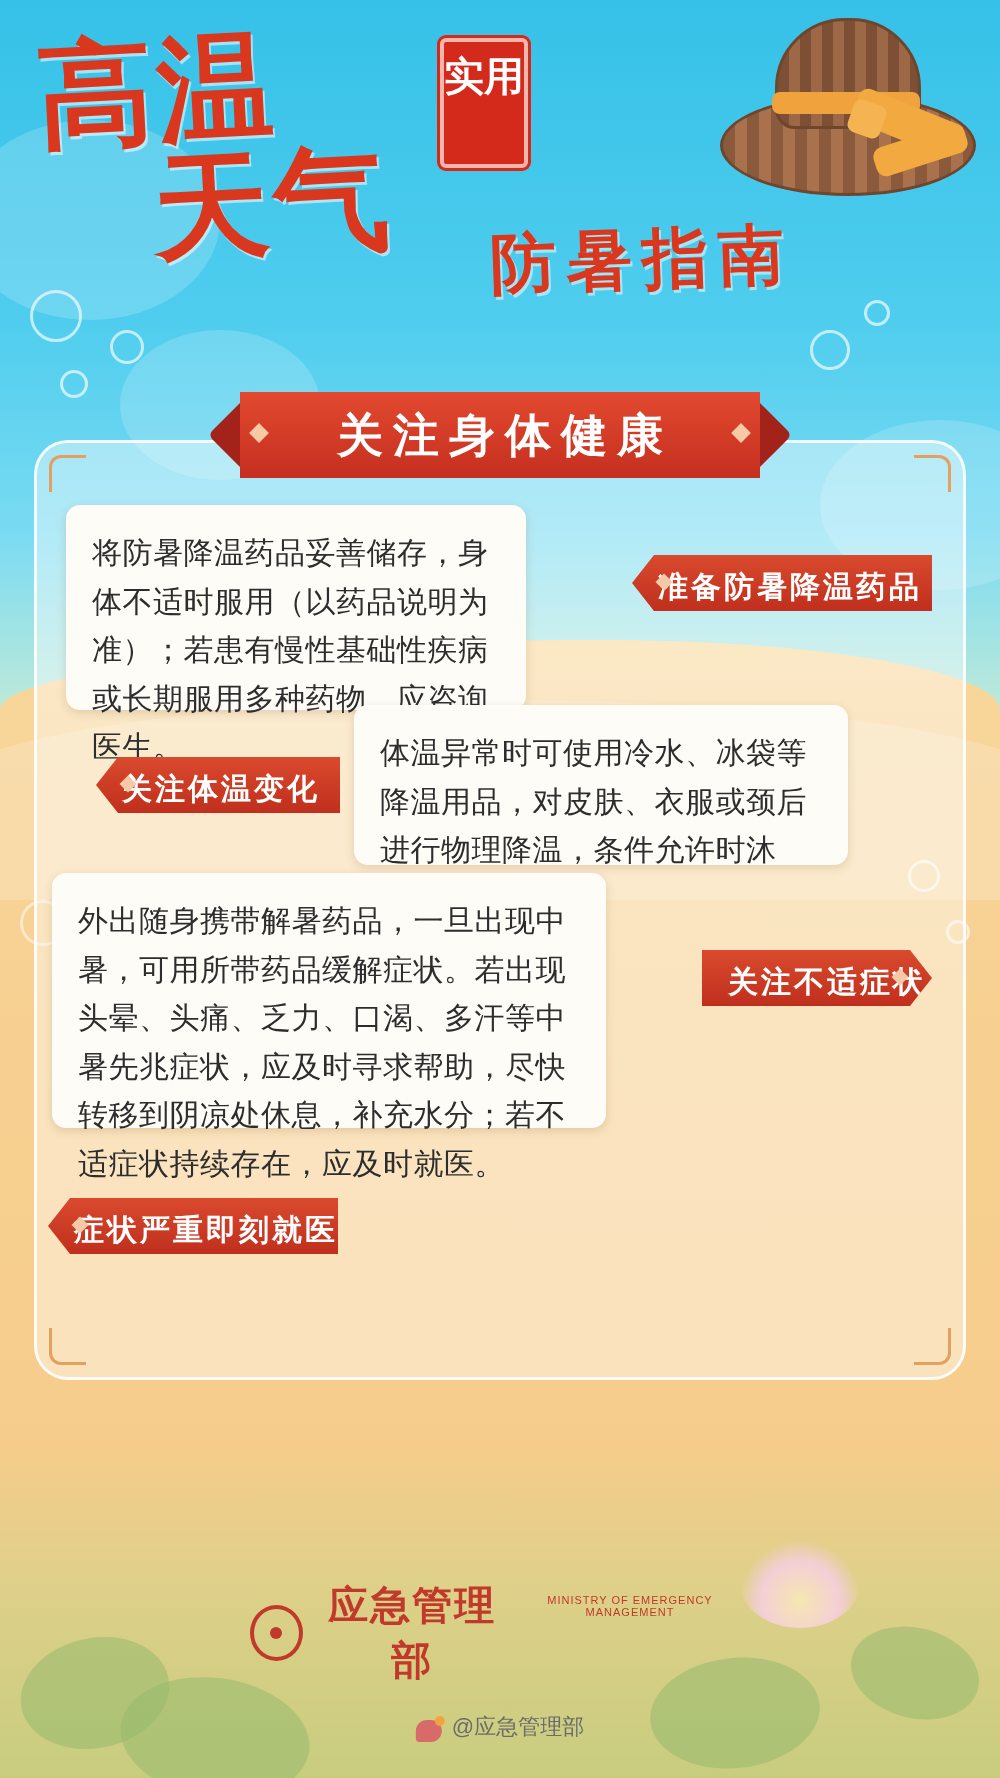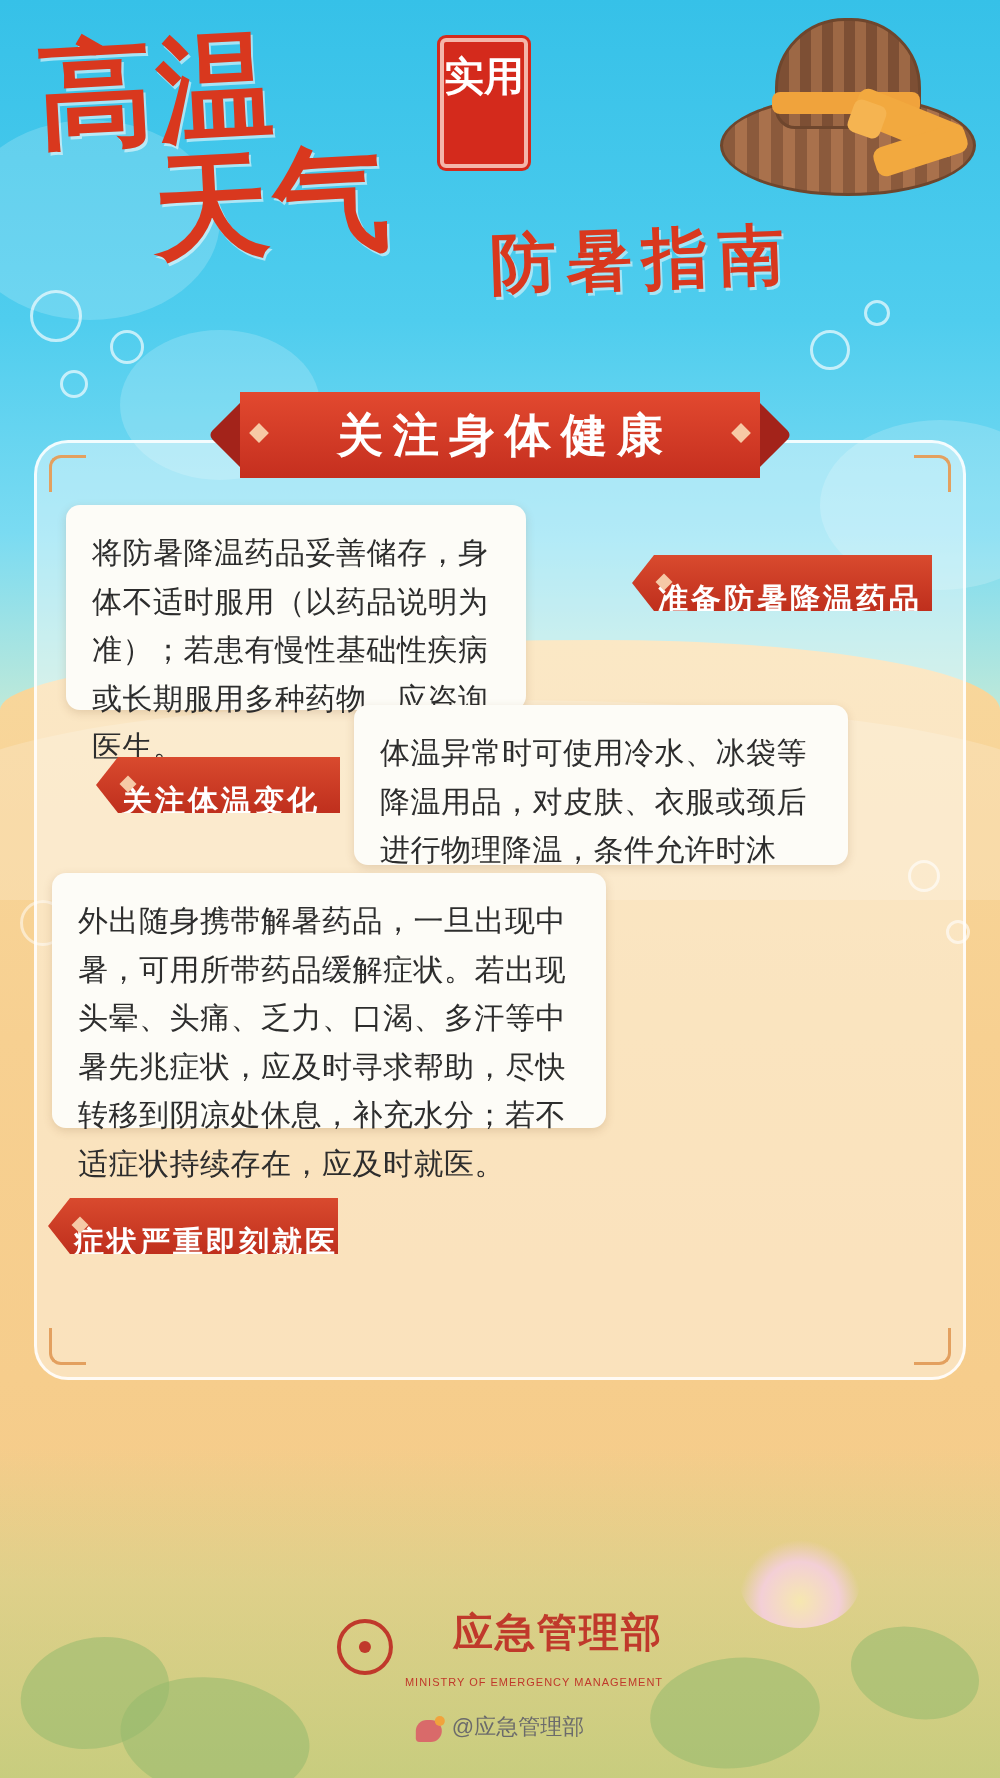--- a/index.html
+++ b/index.html
@@ -267,21 +267,21 @@
   .tag {
     position: absolute;
     height: 56px;
     background: linear-gradient(180deg, #d94a2e 0%, #bf2f1d 100%);
     color: #ffffff;
     font-family: "DejaVu Serif", "Liberation Serif", serif;
     font-weight: bold;
     font-size: 30px;
     letter-spacing: 3px;
     line-height: 56px;
-    padding: 16px 26px;
+    padding: 4px 26px;
     box-sizing: border-box;
     white-space: nowrap;
   }
   .tag .dot {
     position: absolute;
     top: 21px;
     width: 12px;
     height: 12px;
     background: #f6c9a6;
     transform: rotate(45deg);
@@ -354,21 +354,21 @@
     font-size: 40px;
     letter-spacing: 2px;
     color: #c0392b;
   }
   .logo-text-en {
     font-size: 11px;
     letter-spacing: 1px;
     color: #c0392b;
     margin-top: 16px;
   }
-  .logo-stack { display: flex; flex-direction: column; align-items: flex-end; }
+  .logo-stack { display: flex; flex-direction: row; align-items: flex-start; }
   .weibo-row {
     position: absolute;
     left: 50%;
     bottom: 36px;
     transform: translateX(-50%);
     display: flex;
     align-items: flex-end;
     gap: 10px;
     color: #6b6b6b;
     font-size: 22px;
@@ -453,20 +453,24 @@
     <span>准备防暑降温药品</span>
   </div>
 
   <div class="card" id="card2">体温异常时可使用冷水、冰袋等降温用品，对皮肤、衣服或颈后进行物理降温，条件允许时沐浴、冲凉。</div>
   <div class="tag tag-left" id="tag2">
     <span class="dot" style="left:26px;"></span>
     <span>关注体温变化</span>
   </div>
 
   <div class="card" id="card3">外出随身携带解暑药品，一旦出现中暑，可用所带药品缓解症状。若出现头晕、头痛、乏力、口渴、多汗等中暑先兆症状，应及时寻求帮助，尽快转移到阴凉处休息，补充水分；若不适症状持续存在，应及时就医。</div>
+  <div class="tag tag-right" id="tag3">
+    <span>关注不适症状</span>
+    <span class="dot" style="right:26px;"></span>
+  </div>
 
   <div class="tag tag-left" id="tag4">
     <span class="dot" style="left:26px;"></span>
     <span>症状严重即刻就医</span>
   </div>
 
   <div class="footer">
     <div class="logo-row">
       <div class="logo-mark"></div>
       <div class="logo-stack">

